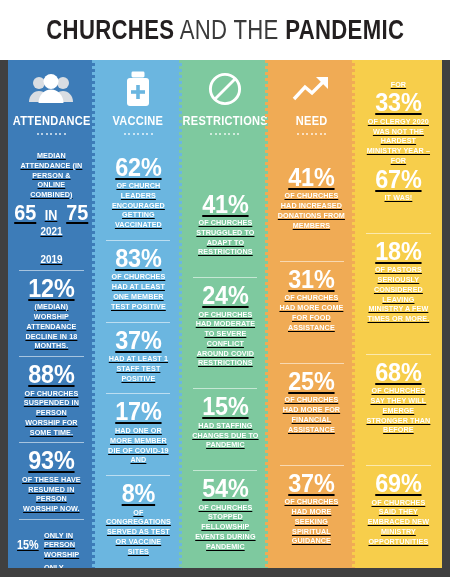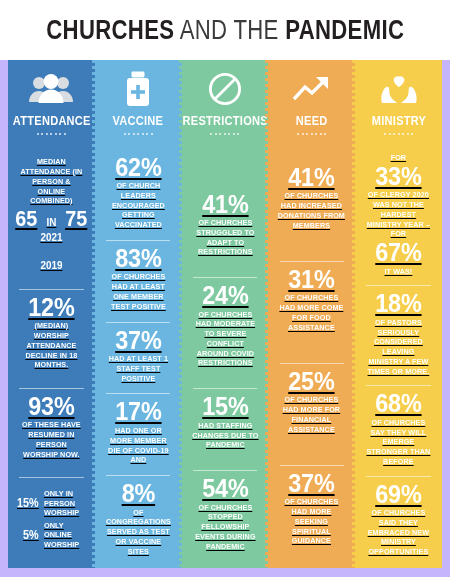--- a/index.html
+++ b/index.html
@@ -5,21 +5,21 @@
   * { margin:0; padding:0; box-sizing:border-box; }
   html,body {
     width:450px; height:577px;
     background:#ffffff;
     font-family:"Liberation Sans", sans-serif;
     overflow:hidden;
   }
   #infographic {
     position:relative;
     width:450px; height:577px;
-    background:#c4b5fd;
+    background:#404040;
   }
 
   
   .title-bar {
     height:60px;
     display:flex;
     align-items:center;
     justify-content:center;
     background:#ffffff;
   }
@@ -155,21 +155,21 @@
   }
   .yearrow .num {
     font-family:"Liberation Sans Narrow","Liberation Sans", sans-serif;
     font-weight:bold; color:#fff;
     font-size:22px; line-height:1;
     transform:scaleX(0.9);
   }
   .yearrow .in {
     font-family:"Liberation Sans Narrow","Liberation Sans", sans-serif;
     font-weight:bold; color:#fff;
-    font-size:11px; line-height:1;
+    font-size:14px; line-height:1;
     transform:scaleX(0.9);
   }
   .yearlabels {
     display:flex;
     justify-content:center;
     gap:16px;
     margin-top:1px;
     flex-direction:column;
   }
   .yearlabels span {
@@ -252,20 +252,24 @@
             <div class="yearlabels">
               <span>2021</span>
               <span>2019</span>
             </div>
           </div>
           <div class="stat">
             <div class="big">12%</div>
             <div class="cap">(MEDIAN) WORSHIP ATTENDANCE DECLINE IN 18 MONTHS.</div>
           </div>
           <div class="stat">
+            <div class="big">88%</div>
+            <div class="cap">OF CHURCHES SUSPENDED IN PERSON WORSHIP FOR SOME TIME.</div>
+          </div>
+          <div class="stat">
             <div class="big">93%</div>
             <div class="cap">OF THESE HAVE RESUMED IN PERSON WORSHIP NOW.</div>
           </div>
           <div class="stat">
             <div class="breakdown">
               <div class="brow">
                 <div class="bnum">15%</div>
                 <div class="btxt">ONLY IN PERSON WORSHIP</div>
               </div>
               <div class="brow">
@@ -393,39 +397,20 @@
             <div class="big">25%</div>
             <div class="cap">OF CHURCHES HAD MORE FOR FINANCIAL ASSISTANCE</div>
           </div>
           <div class="stat">
             <div class="big">37%</div>
             <div class="cap">OF CHURCHES HAD MORE SEEKING SPIRITUAL GUIDANCE</div>
           </div>
         </div>
       </div>
       <div class="col" style="background: rgb(247, 206, 75);">
-        <div class="col-head">
-          <div class="col-icon">
-            <svg width="40" height="32" viewBox="0 0 40 32">
-              <path d="M20 13.6s-4.3-3-4.3-6.2A3.3 3.3 0 0 1 20 5a3.3 3.3 0 0 1 4.3 2.4c0 3.2-4.3 6.2-4.3 6.2z" fill="#ffffff" transform="translate(0,-1.5) scale(1.25) translate(-4,-1)"></path>
-              <path d="M3 30c-1.6-5 0-12.5 3.5-15.6 1.6-1.4 3.6-.6 3.7 1.3.1 2.6.3 6.3 1.8 8.6 1.6 2.5 4.2 4 6 5.7z" fill="#ffffff"></path>
-              <path d="M37 30c1.6-5 0-12.5-3.5-15.6-1.6-1.4-3.6-.6-3.7 1.3-.1 2.6-.3 6.3-1.8 8.6-1.6 2.5-4.2 4-6 5.7z" fill="#ffffff"></path>
-            </svg>
-          </div>
-          <div class="col-title">MINISTRY</div>
-          <div class="dot-rule">
-            <i></i>
-            <i></i>
-            <i></i>
-            <i></i>
-            <i></i>
-            <i></i>
-            <i></i>
-          </div>
-        </div>
         <div class="col-body">
           <div class="stat">
             <div class="cap pre">FOR</div>
             <div class="big">33%</div>
             <div class="cap">OF CLERGY 2020 WAS NOT THE HARDEST MINISTRY YEAR – FOR</div>
             <div class="big">67%</div>
             <div class="cap">IT WAS!</div>
           </div>
           <div class="stat">
             <div class="big">18%</div>

